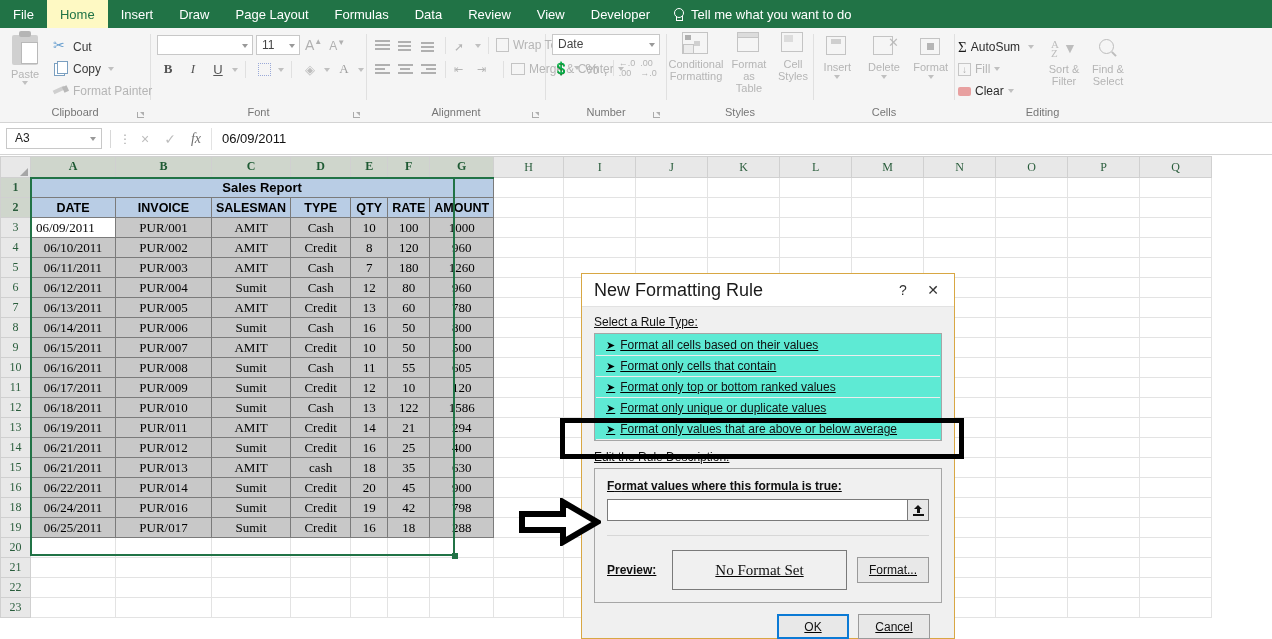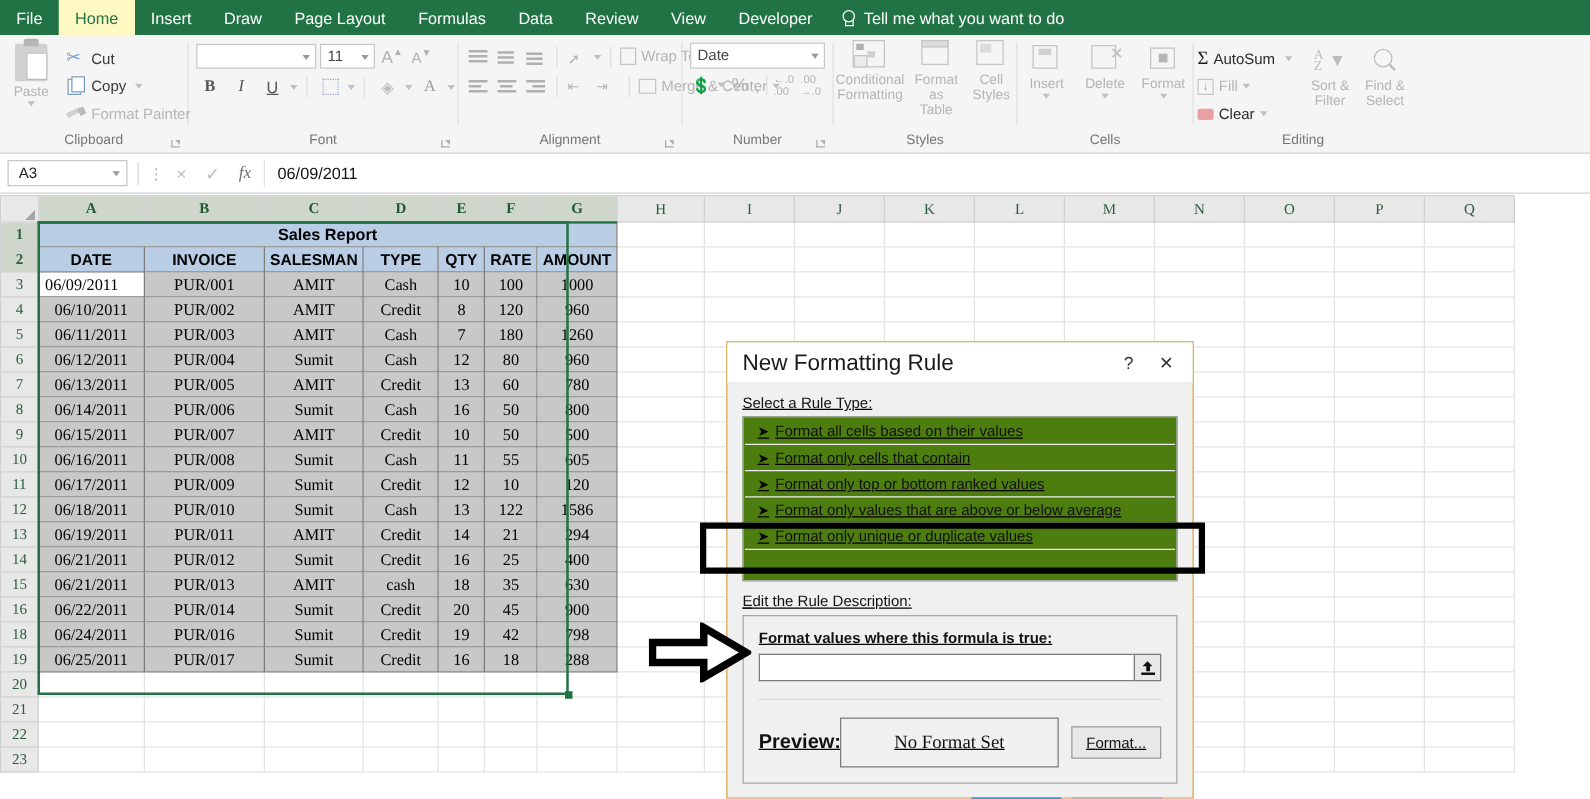--- a/index.html
+++ b/index.html
@@ -204,21 +204,21 @@
     height:33px; background:#ffffff; display:flex; align-items:center;
     padding:0 6px 0 12px; border-bottom:1px solid #e2e2e2;
   }
   #dlgtitle .t { flex:1; font-size:18px; color:#1a1a1a; }
   .titlebtn { width:30px;height:26px;display:flex;align-items:center;justify-content:center;
               color:#333;font-size:14px; }
   .dlg-body { padding:8px 12px 0 12px;text-decoration:underline; }
   .dlg-lbl { font-size:12px; color:#111; margin-bottom:4px; }
   .dlg-lbl u { text-decoration:underline; }
   #rulelist {
-    background:#4d7c0f; border:1px solid #a6a6a6; height:132px; overflow:hidden; padding:1px;
+    background:#5eead4; border:1px solid #a6a6a6; height:108px; overflow:hidden; padding:1px;
   }
   .rule-item {
     font-size:12px; color:#111; padding:3px 6px 3px 10px; border-bottom:1px solid #ededed;
     white-space:nowrap; position:relative;
   }
   .rule-item .ptr { color:#000; margin-right:5px; font-size:11px; }
 
   .dlg-lbl2 { font-size:12px; color:#111; margin:9px 0 4px 0; }
   #ruledesc { background:#f0f0f0; border:1px solid #a6a6a6; padding:10px 12px 12px 12px; }
   .fv-label { font-size:12px; color:#111; font-weight:bold; margin-bottom:6px; }
@@ -230,21 +230,21 @@
     width:22px;height:22px;background:#e8e8e8;border:1px solid #7a7a7a;
     display:flex;align-items:center;justify-content:center;
   }
   .rangeglyph { width:11px;height:11px;position:relative; }
   .rangeglyph:before{content:"";position:absolute;left:4px;top:2px;width:3px;height:6px;background:#111;}
   .rangeglyph:after{content:"";position:absolute;left:1.5px;top:0px;width:0;height:0;
      border-left:4px solid transparent;border-right:4px solid transparent;border-bottom:4px solid #111;}
   .rangebar { position:absolute; left:0; bottom:0; width:11px;height:2px;background:#111;}
   .hr-line { border-top:1px solid #d7d7d7; margin:14px 0 14px 0; }
   .preview-row { display:flex; align-items:center; gap:10px; }
-  .pv-label { font-size:16px; color:#111; font-weight:bold; width:55px; }
+  .pv-label { font-size:12px; color:#111; font-weight:bold; width:55px; }
   #previewbox {
     flex:1; height:40px; background:#f0f0f0; border:1px solid #7a7a7a;
     display:flex; align-items:center; justify-content:center;
     font-family:"Liberation Serif", serif; font-size:15px; color:#111;
   }
   #formatbtn {
     width:72px;height:26px;background:#e8e8e8;border:1px solid #9a9a9a;
     display:flex;align-items:center;justify-content:center;font-size:12px;color:#111;
   }
   .dlg-footer { display:flex; justify-content:flex-end; gap:9px; padding:11px 12px 0 0; }
@@ -1065,22 +1065,22 @@
     <div class="t">New Formatting Rule</div>
     <div class="titlebtn">?</div>
     <div class="titlebtn">✕</div>
   </div>
   <div class="dlg-body">
     <div class="dlg-lbl"><u>S</u><span>elect a Rule Type:</span></div>
     <div id="rulelist">
         <div class="rule-item"><span class="ptr">➤</span><span>Format all cells based on their values</span></div>
         <div class="rule-item"><span class="ptr">➤</span><span>Format only cells that contain</span></div>
         <div class="rule-item"><span class="ptr">➤</span><span>Format only top or bottom ranked values</span></div>
+        <div class="rule-item"><span class="ptr">➤</span><span>Format only unique or duplicate values</span></div>
         <div class="rule-item"><span class="ptr">➤</span><span>Format only values that are above or below average</span></div>
-        <div class="rule-item"><span class="ptr">➤</span><span>Format only unique or duplicate values</span></div>
       </div>
     <div class="dlg-lbl2"><u>E</u><span>dit the Rule Description:</span></div>
     <div id="ruledesc">
       <div class="fv-label"><span>F</span><span style="text-decoration: underline;">o</span><span>rmat values where this formula is true:</span></div>
       <div class="formula-row">
         <input id="formulainput" type="text" value="" style="">
         <div id="rangebtn">
           <span class="rangeglyph">
               <span class="rangebar"></span>
             </span>

